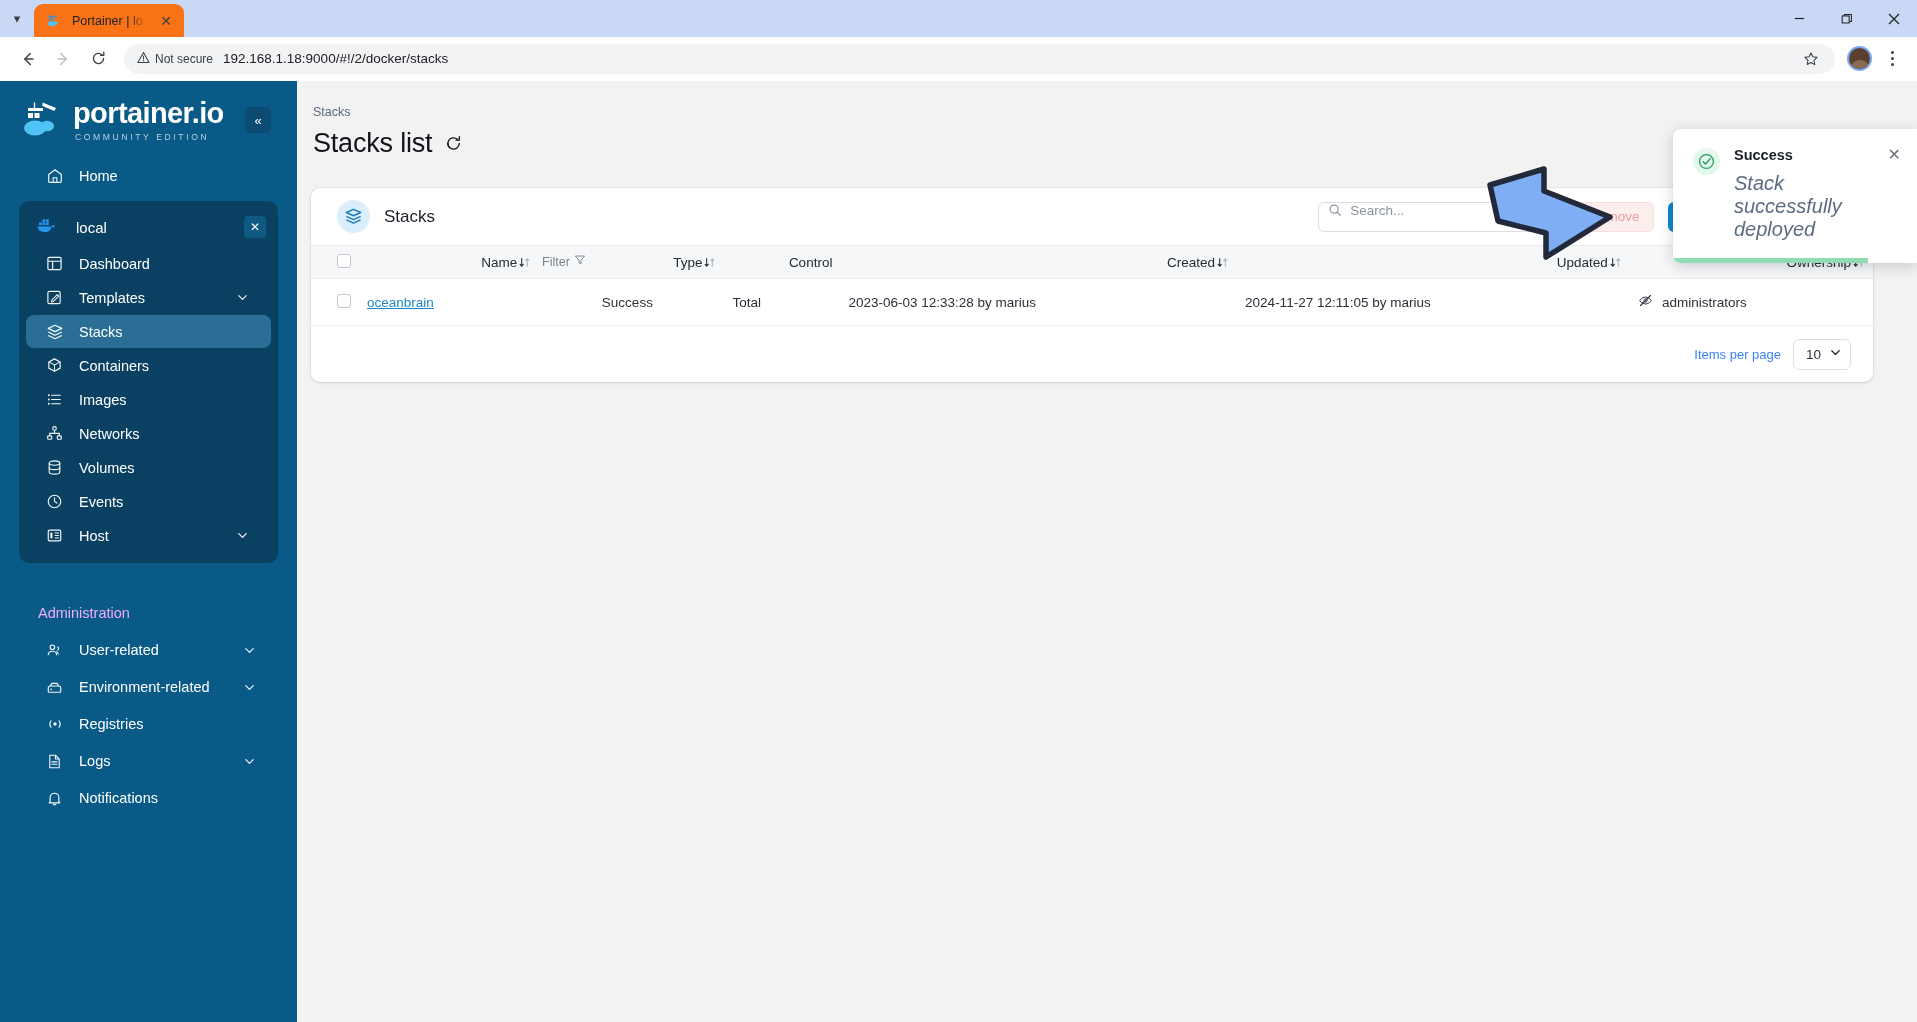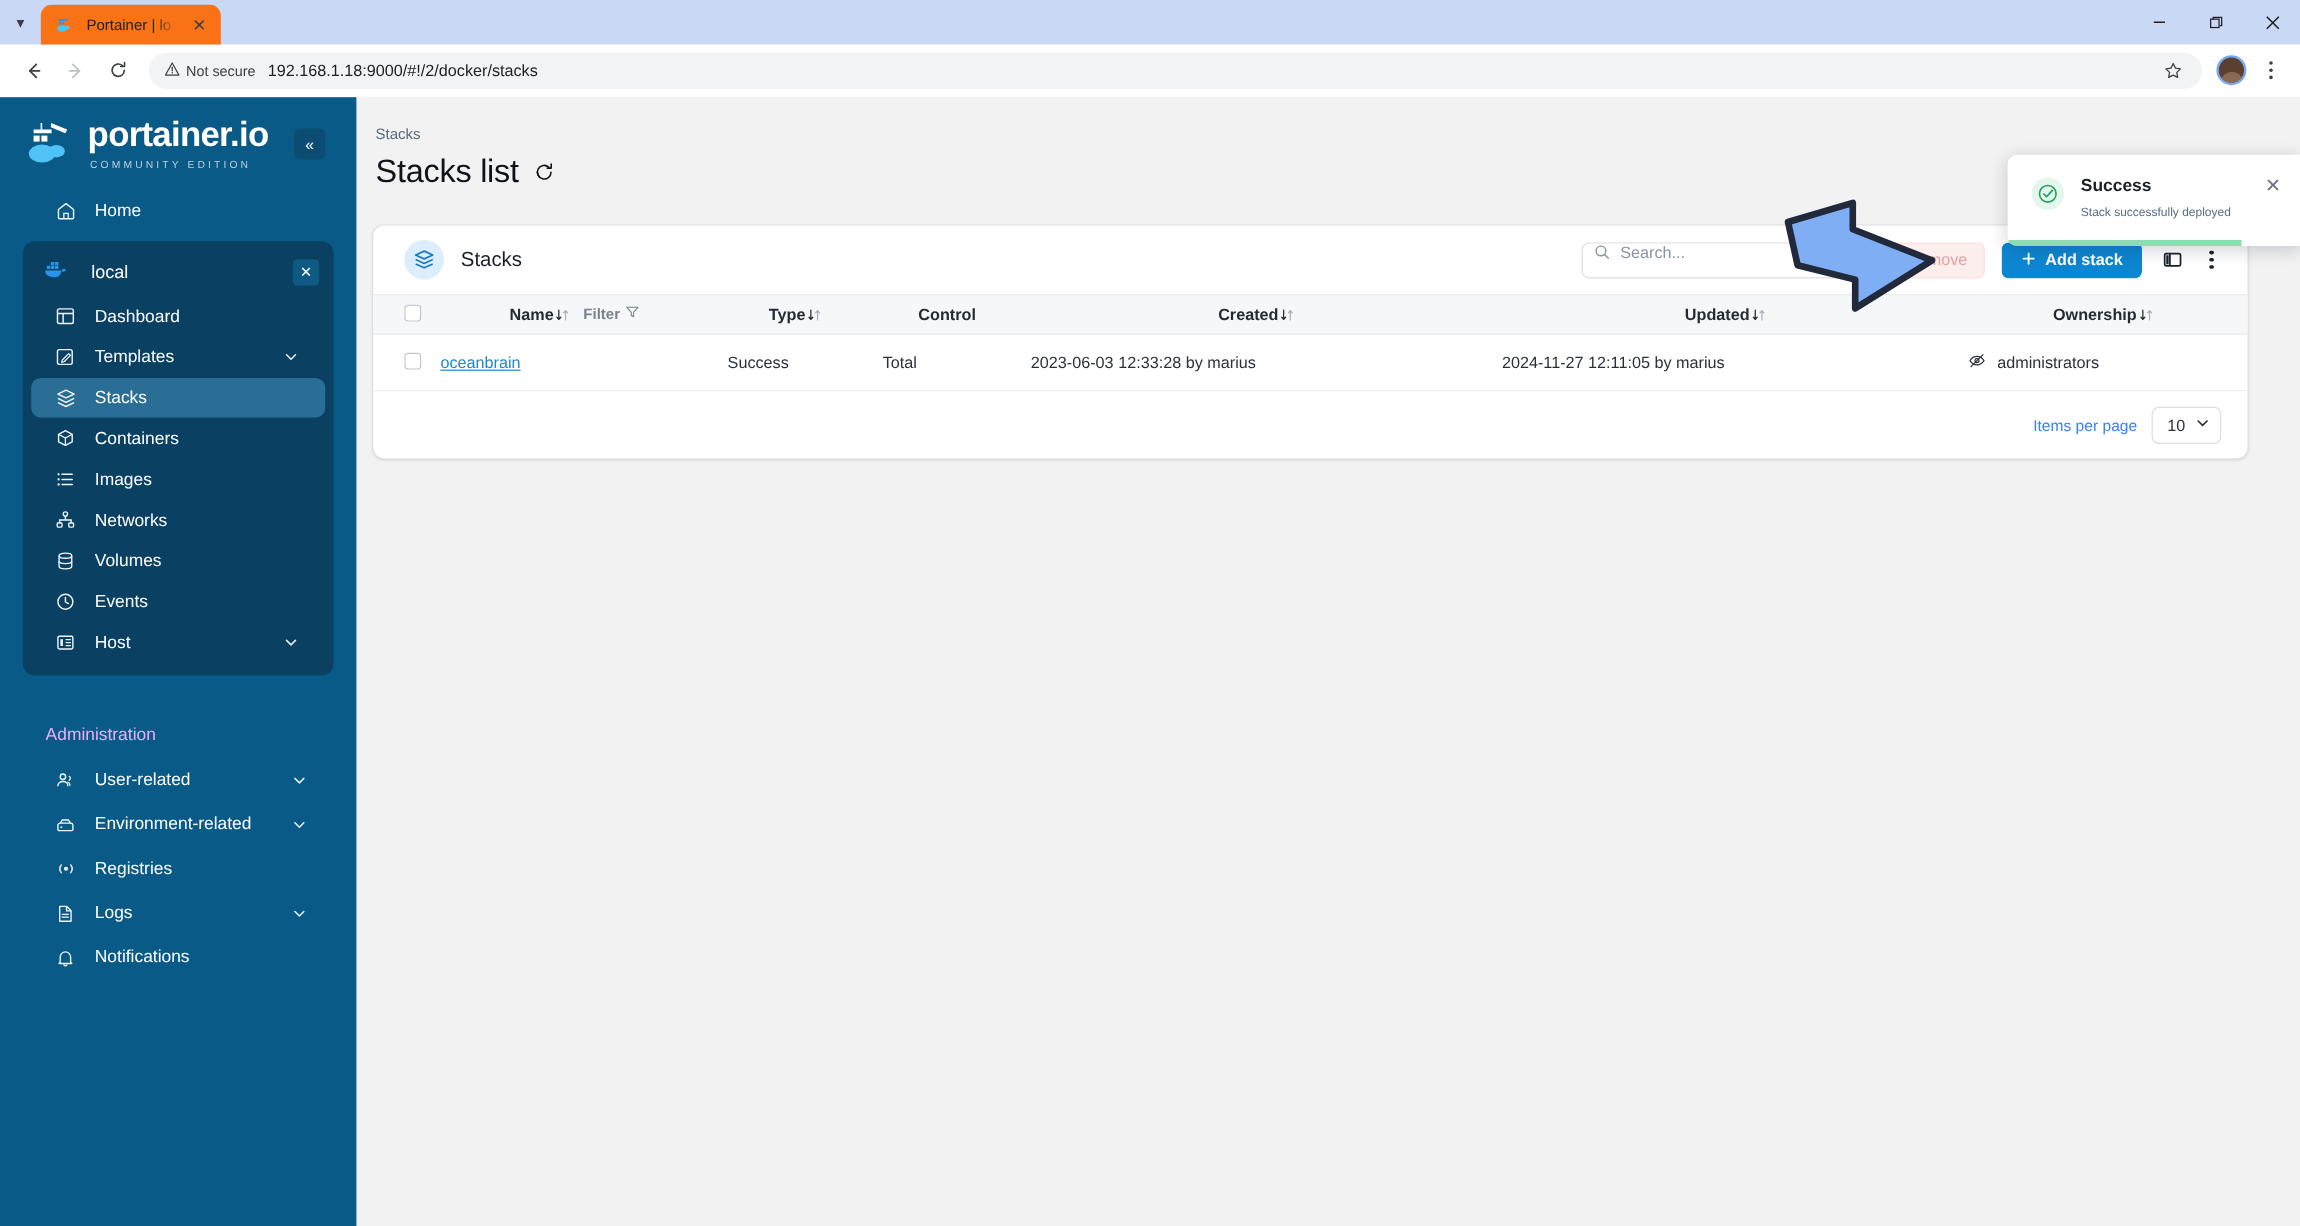--- a/index.html
+++ b/index.html
@@ -360,22 +360,22 @@
   }
   .icon-btn.kebab-v { flex-direction: column; gap: 3px; width: 16px; }
   .icon-btn.kebab-v i { width: 3.2px; height: 3.2px; border-radius: 50%; background: #1b1f26; display:block; }
 
   table.stacks { width: 100%; border-collapse: collapse; }
   table.stacks thead th {
     background: #f6f7f8;
     border-top: 1px solid #e8eaed;
     border-bottom: 1px solid #e8eaed;
     height: 33px;
-    text-align: center;
-    font-weight: 700;
+    text-align: right;
+    font-weight: 400;
     font-size: 13.5px;
     color: #262b33;
     padding: 0 8px;
     vertical-align: middle;
     white-space: nowrap;
   }
   table.stacks thead th:first-child { padding-left: 26px; width: 48px; }
   table.stacks tbody td {
     height: 47px;
     font-size: 13.5px;
@@ -450,21 +450,21 @@
     width: 27px; height: 27px;
     border-radius: 50%;
     background: #e4f7ec;
     display: flex; align-items: center; justify-content: center;
     color: #22a05c;
     flex: 0 0 auto;
     margin-top: 1px;
   }
   .toast-text { flex: 1 1 auto; }
   .toast-title { font-size: 14.5px; font-weight: 700; color: #1a1f27; }
-  .toast-msg { font-size: 10px; color: #5c6b80; margin-top: 9px; }
+  .toast-msg { font-size: 20px; color: #5c6b80; margin-top: 9px; font-style: italic; }
   .toast-close { color: #6b7280; font-size: 16px; flex: 0 0 auto; margin-top: -2px; }
   .toast-progress { height: 5px; background: #8fdcb0; width: 80%; }
 
   
   .arrow-anno {
     position: absolute;
     left: 1484px;
     top: 84px;
     width: 132px;
     height: 96px;

